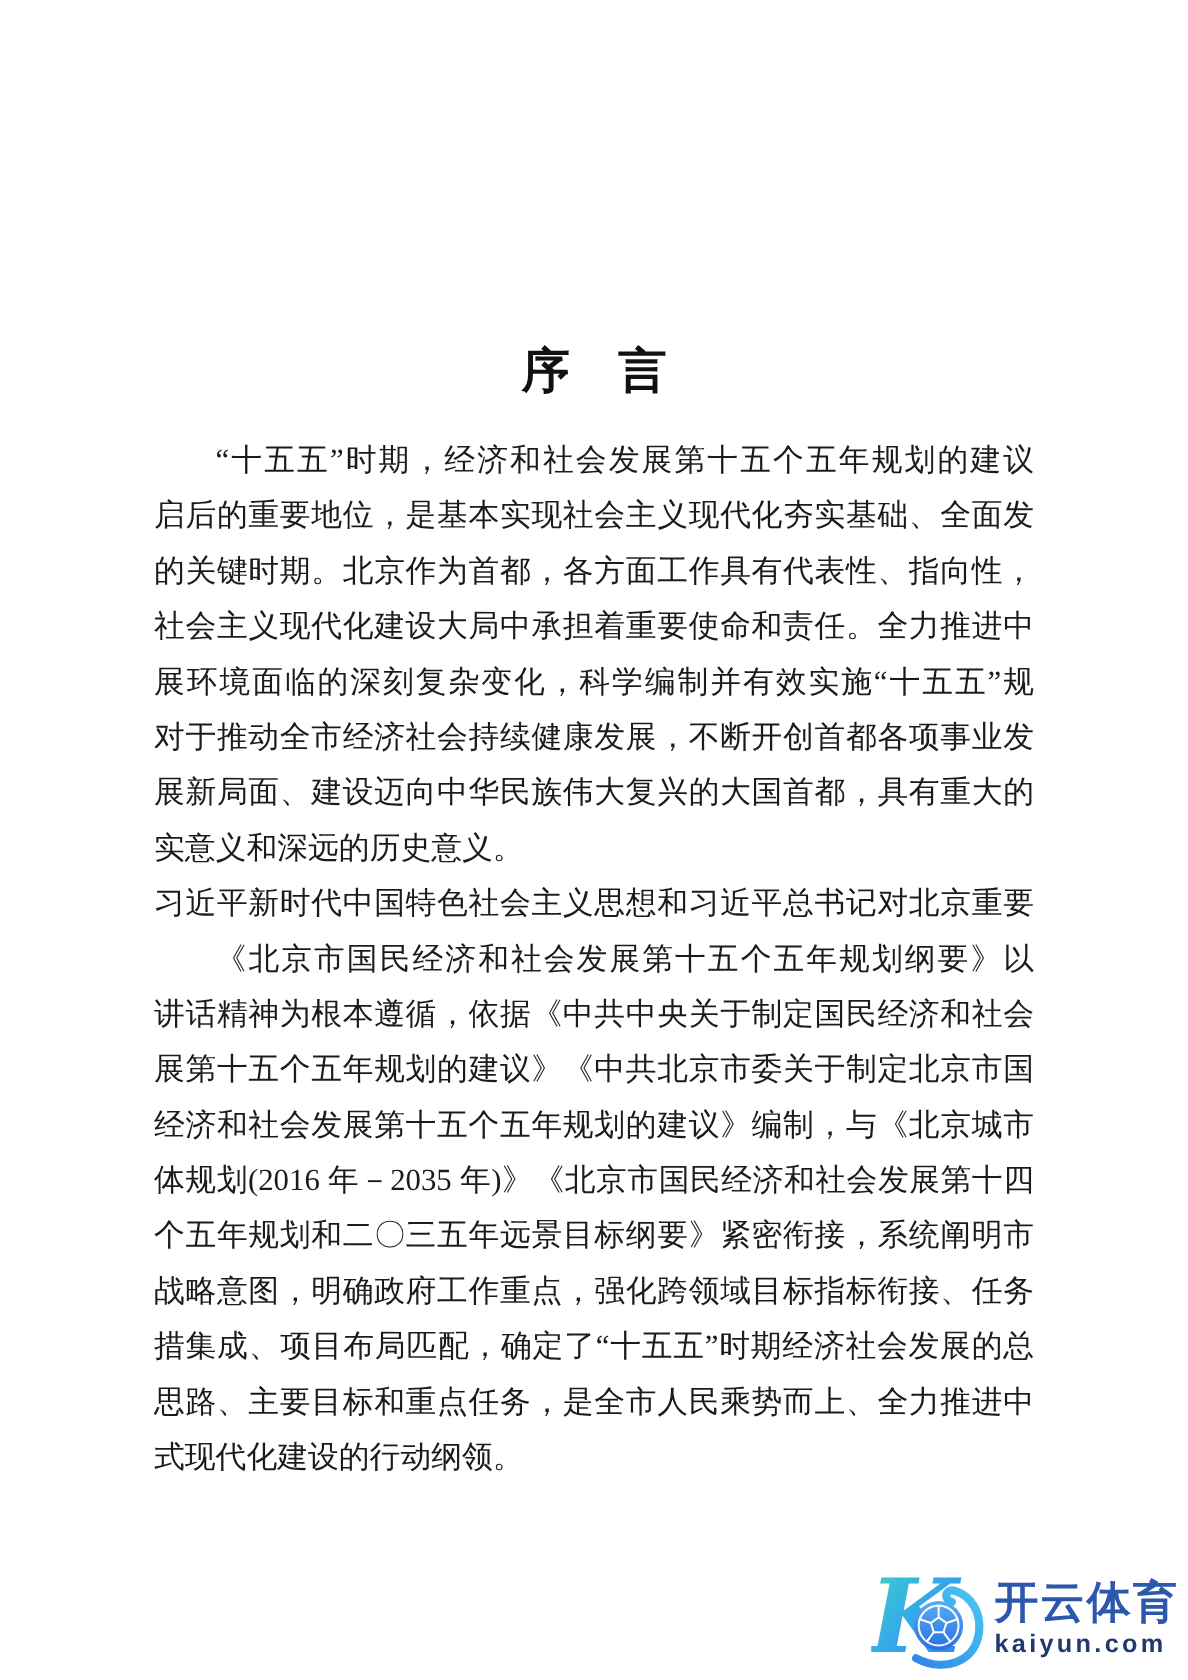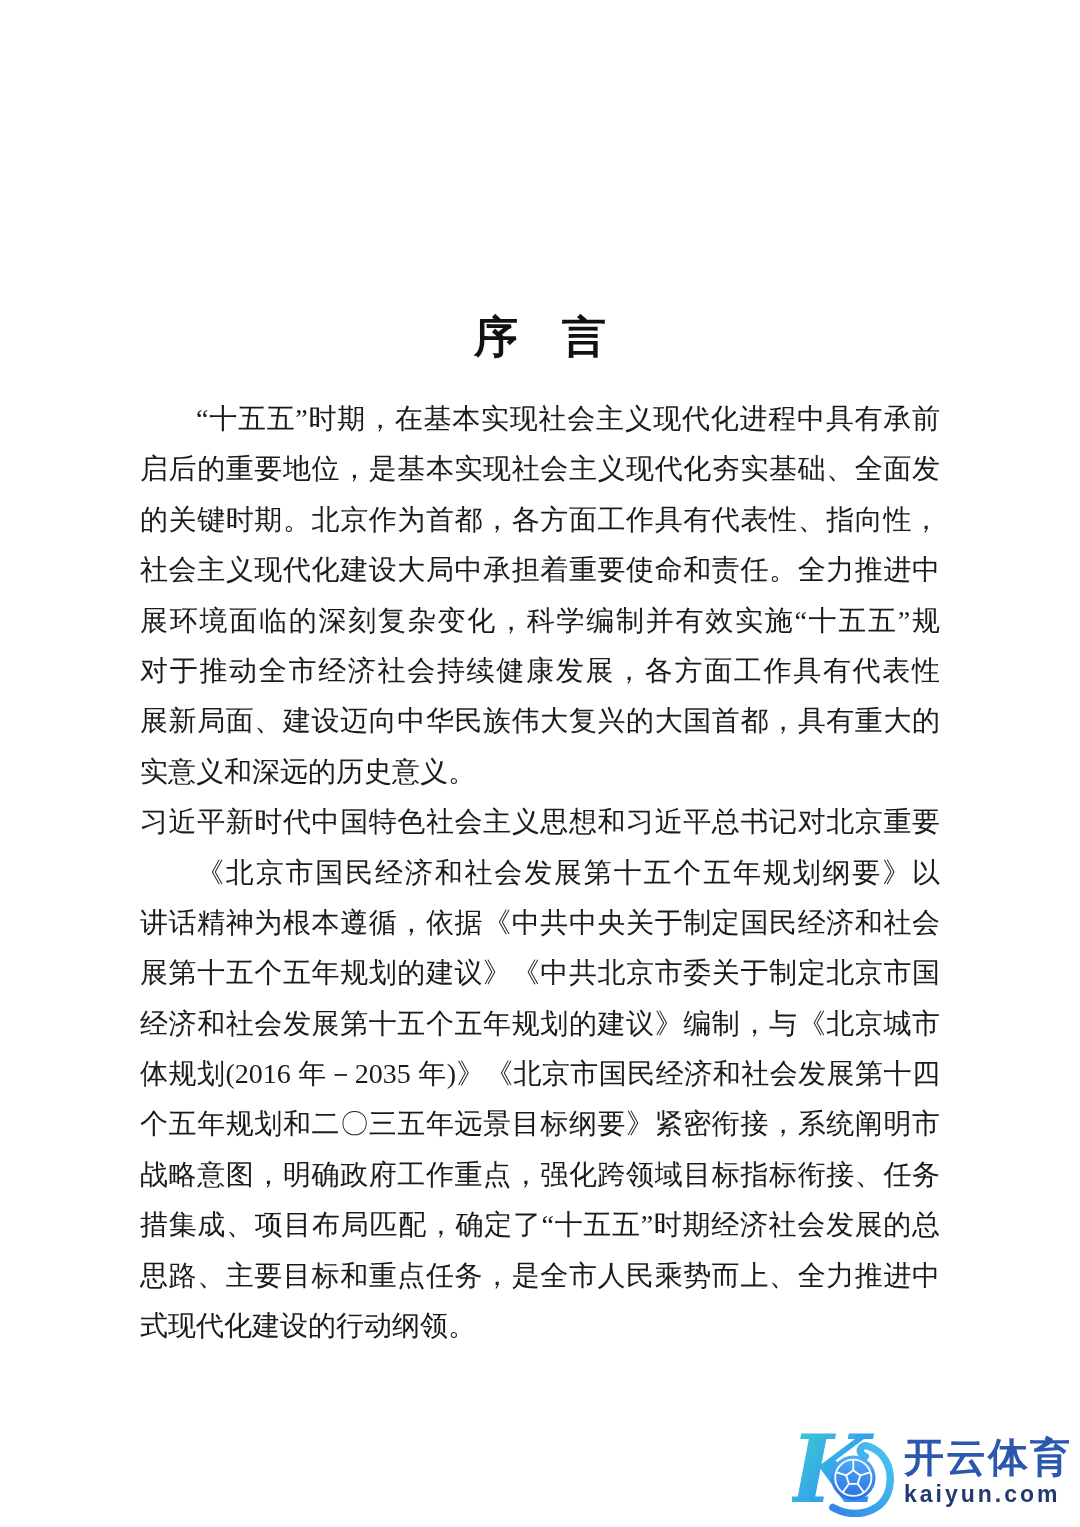--- a/index.html
+++ b/index.html
@@ -74,26 +74,26 @@
   }
 </style>
 </head>
 <body>
 
 <div class="page">
 
   <div class="doc-title">序　言</div>
 
   <div class="doc-body">
-    <div class="line first">“十五五”时期，在基本实现社会主义现代化进程中具有承前</div>
+    <div class="line first">“十五五”时期，经济和社会发展第十五个五年规划的建议</div>
     <div class="line">启后的重要地位，是基本实现社会主义现代化夯实基础、全面发力</div>
     <div class="line">的关键时期。北京作为首都，各方面工作具有代表性、指向性，在</div>
     <div class="line">社会主义现代化建设大局中承担着重要使命和责任。全力推进中国</div>
     <div class="line">展环境面临的深刻复杂变化，科学编制并有效实施“十五五”规划，</div>
-    <div class="line">对于推动全市经济社会持续健康发展，各方面工作具有代表性</div>
+    <div class="line">对于推动全市经济社会持续健康发展，不断开创首都各项事业发</div>
     <div class="line">展新局面、建设迈向中华民族伟大复兴的大国首都，具有重大的现</div>
     <div class="line last">实意义和深远的历史意义。</div>
 
     <div class="line">习近平新时代中国特色社会主义思想和习近平总书记对北京重要</div>
     <div class="line first">《北京市国民经济和社会发展第十五个五年规划纲要》以</div>
     <div class="line">讲话精神为根本遵循，依据《中共中央关于制定国民经济和社会发</div>
     <div class="line">展第十五个五年规划的建议》《中共北京市委关于制定北京市国民</div>
     <div class="line">经济和社会发展第十五个五年规划的建议》编制，与《北京城市总</div>
     <div class="line">体规划(2016 年－2035 年)》《北京市国民经济和社会发展第十四</div>
     <div class="line">个五年规划和二〇三五年远景目标纲要》紧密衔接，系统阐明市委</div>

